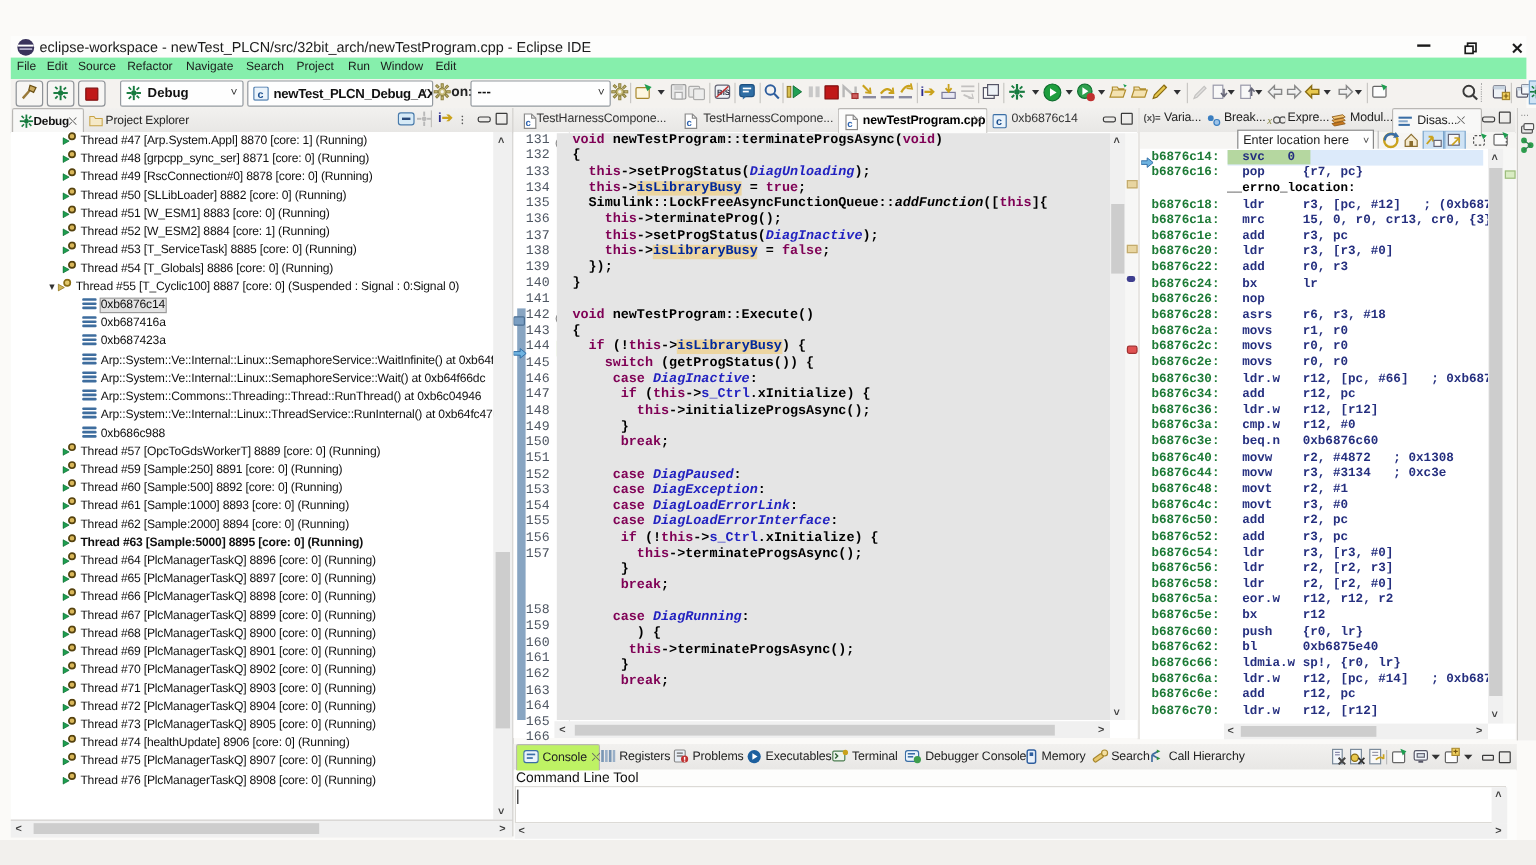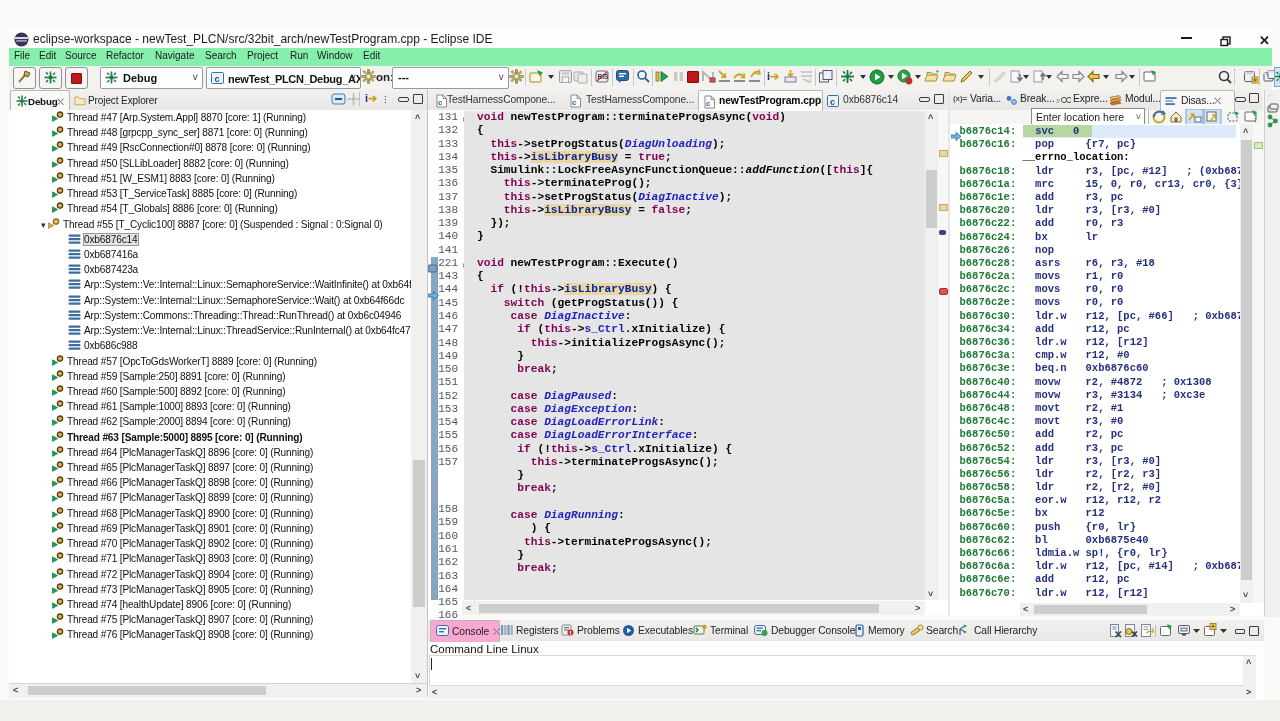--- a/index.html
+++ b/index.html
@@ -409,20 +409,24 @@
             <path d="M0.5 4.8 L5.6 7.6 L0.5 10.4 Z" fill="#1e9e50" stroke="#0e6e33" stroke-width="0.6"></path>
           </svg></span>Thread #49 [RscConnection#0] 8878 [core: 0] (Running)</span></div>
     <div class="trow"><span style="padding-left:42px;"><span class="ticon"><svg width="12" height="12">
             <circle cx="8" cy="3.6" r="2.6" fill="#d9b75a" stroke="#55420e" stroke-width="1.4"></circle>
             <path d="M0.5 4.8 L5.6 7.6 L0.5 10.4 Z" fill="#1e9e50" stroke="#0e6e33" stroke-width="0.6"></path>
           </svg></span>Thread #50 [SLLibLoader] 8882 [core: 0] (Running)</span></div>
     <div class="trow"><span style="padding-left:42px;"><span class="ticon"><svg width="12" height="12">
             <circle cx="8" cy="3.6" r="2.6" fill="#d9b75a" stroke="#55420e" stroke-width="1.4"></circle>
             <path d="M0.5 4.8 L5.6 7.6 L0.5 10.4 Z" fill="#1e9e50" stroke="#0e6e33" stroke-width="0.6"></path>
           </svg></span>Thread #51 [W_ESM1] 8883 [core: 0] (Running)</span></div>
+    <div class="trow"><span style="padding-left:42px;"><span class="ticon"><svg width="12" height="12">
+            <circle cx="8" cy="3.6" r="2.6" fill="#d9b75a" stroke="#55420e" stroke-width="1.4"></circle>
+            <path d="M0.5 4.8 L5.6 7.6 L0.5 10.4 Z" fill="#1e9e50" stroke="#0e6e33" stroke-width="0.6"></path>
+          </svg></span>Thread #52 [W_ESM2] 8884 [core: 1] (Running)</span></div>
     <div class="trow"><span style="padding-left:42px;"><span class="ticon"><svg width="12" height="12">
             <circle cx="8" cy="3.6" r="2.6" fill="#d9b75a" stroke="#55420e" stroke-width="1.4"></circle>
             <path d="M0.5 4.8 L5.6 7.6 L0.5 10.4 Z" fill="#1e9e50" stroke="#0e6e33" stroke-width="0.6"></path>
           </svg></span>Thread #53 [T_ServiceTask] 8885 [core: 0] (Running)</span></div>
     <div class="trow"><span style="padding-left:42px;"><span class="ticon"><svg width="12" height="12">
             <circle cx="8" cy="3.6" r="2.6" fill="#d9b75a" stroke="#55420e" stroke-width="1.4"></circle>
             <path d="M0.5 4.8 L5.6 7.6 L0.5 10.4 Z" fill="#1e9e50" stroke="#0e6e33" stroke-width="0.6"></path>
           </svg></span>Thread #54 [T_Globals] 8886 [core: 0] (Running)</span></div>
     <div class="trow"><span style="padding-left:31px;"><span style="color:#333;font-size:9px;">▾</span> <span class="ticon"><svg width="12" height="12">
             <circle cx="8" cy="3.6" r="2.6" fill="#e3c96e" stroke="#8a6d14" stroke-width="1.4"></circle>
@@ -616,21 +620,21 @@
     <div style="height:13.28px;line-height:13.28px;">132</div>
     <div style="height:13.28px;line-height:13.28px;">133</div>
     <div style="height:13.28px;line-height:13.28px;">134</div>
     <div style="height:13.28px;line-height:13.28px;">135</div>
     <div style="height:13.28px;line-height:13.28px;">136</div>
     <div style="height:13.28px;line-height:13.28px;">137</div>
     <div style="height:13.28px;line-height:13.28px;">138</div>
     <div style="height:13.28px;line-height:13.28px;">139</div>
     <div style="height:13.28px;line-height:13.28px;">140</div>
     <div style="height:13.28px;line-height:13.28px;">141</div>
-    <div style="height:13.28px;line-height:13.28px;">221</div>
+    <div style="height:13.28px;line-height:13.28px;">142</div>
     <div style="height:13.28px;line-height:13.28px;font-family:Liberation Mono, monospace;">143</div>
     <div style="height:13.28px;line-height:13.28px;">144</div>
     <div style="height:13.28px;line-height:13.28px;">145</div>
     <div style="height:13.28px;line-height:13.28px;">146</div>
     <div style="height:13.28px;line-height:13.28px;">147</div>
     <div style="height:13.28px;line-height:13.28px;">148</div>
     <div style="height:13.28px;line-height:13.28px;">149</div>
     <div style="height:13.28px;line-height:13.28px;">150</div>
     <div style="height:13.28px;line-height:13.28px;">151</div>
     <div style="height:13.28px;line-height:13.28px;">152</div>
@@ -850,21 +854,21 @@
 <div class="a" style="left:1267px;top:114px;"><svg width="12" height="14">
       <circle cx="3" cy="3" r="2.4" fill="#2e9e4e"></circle>
       <circle cx="8.5" cy="7" r="2.4" fill="#2e9e4e"></circle>
       <circle cx="3" cy="11" r="2.4" fill="#2e9e4e"></circle>
       <path d="M3 3 L8.5 7 L3 11" stroke="#2e7d4e" fill="none"></path>
     </svg></div>
 
 <div class="a tabbar" style="left:428px;top:620px;width:836px;height:21px;"></div>
 <div class="a" style="left:428px;top:641px;width:836px;height:59px;background:#fdfdfc;"></div>
 <div class="a" id="constabs">
-<span class="ctab" style="left:2px;width:68px;background:#f9a8d4;border:1px solid #b9b7b4;border-bottom:none;border-radius:2px 2px 0 0;">
+<span class="ctab" style="left:2px;width:68px;background:#bef264;border:1px solid #b9b7b4;border-bottom:none;border-radius:2px 2px 0 0;">
       <span style="position:absolute;left:5px;top:4px;"><svg width="13" height="12">
           <rect x="0.5" y="0.5" width="12" height="10" rx="2" fill="#eaf3fb" stroke="#3a6ea5"></rect>
           <rect x="3" y="3" width="7" height="1.4" fill="#3a6ea5"></rect>
           <rect x="3" y="6" width="5" height="1.4" fill="#3a6ea5"></rect>
         </svg></span>
       <span style="position:absolute;left:21px;top:4.5px;">Console</span>
       <span style="position:absolute;left:62px;top:4.5px;color:#666;font-size:10px;">⛌</span>
     </span>
 <span class="ctab" style="left:72px;">
       <span style="position:absolute;left:0;top:4px;"><svg width="13" height="12">
@@ -967,21 +971,21 @@
 <path d="M83 6 L90 6 L86.5 10 Z" fill="#333"></path>
 <g transform="translate(94,0)">
         <rect x="0.5" y="3.5" width="10" height="9" rx="1" fill="#fdfdfd" stroke="#666"></rect>
         <rect x="6" y="0.5" width="6" height="6" fill="#f0d060" stroke="#a8882e"></rect>
         <path d="M9 1.5 V5 M7.2 3.2 H10.8" stroke="#7a5a10"></path>
       </g>
 <path d="M110 6 L117 6 L113.5 10 Z" fill="#333"></path>
 </svg></div>
 <div class="a" style="left:1235px;top:629px;width:8px;height:3px;border:1px solid #3a3a3a;border-radius:1px;"></div>
 <div class="a" style="left:1249px;top:626px;width:8px;height:8px;border:1.4px solid #3a3a3a;border-radius:1px;"></div>
-<div class="a" style="left:430px;top:643px;font-size:11.5px;color:#111;">Command Line Linux</div>
+<div class="a" style="left:430px;top:643px;font-size:11.5px;color:#111;">Command Line Tool</div>
 <div class="a" style="left:429px;top:655px;width:826px;height:31px;background:#fff;border:1px solid #dcdad6;box-sizing:border-box;"></div>
 <div class="a" style="left:431px;top:658px;width:1px;height:12px;background:#222;"></div>
 <div class="a sbv" style="left:1243px;top:656px;width:13px;height:30px;"></div>
 <div class="a arr" style="left:1246px;top:658px;">˄</div>
 <div class="a sbh" style="left:429px;top:686px;width:827px;height:13px;"></div>
 <div class="a arr" style="left:432px;top:688px;">˂</div>
 <div class="a arr" style="left:1246px;top:688px;">˃</div>
 
 <div class="a" style="left:0px;top:700px;width:1280px;height:21px;background:#f2f0ed;"></div>
 

